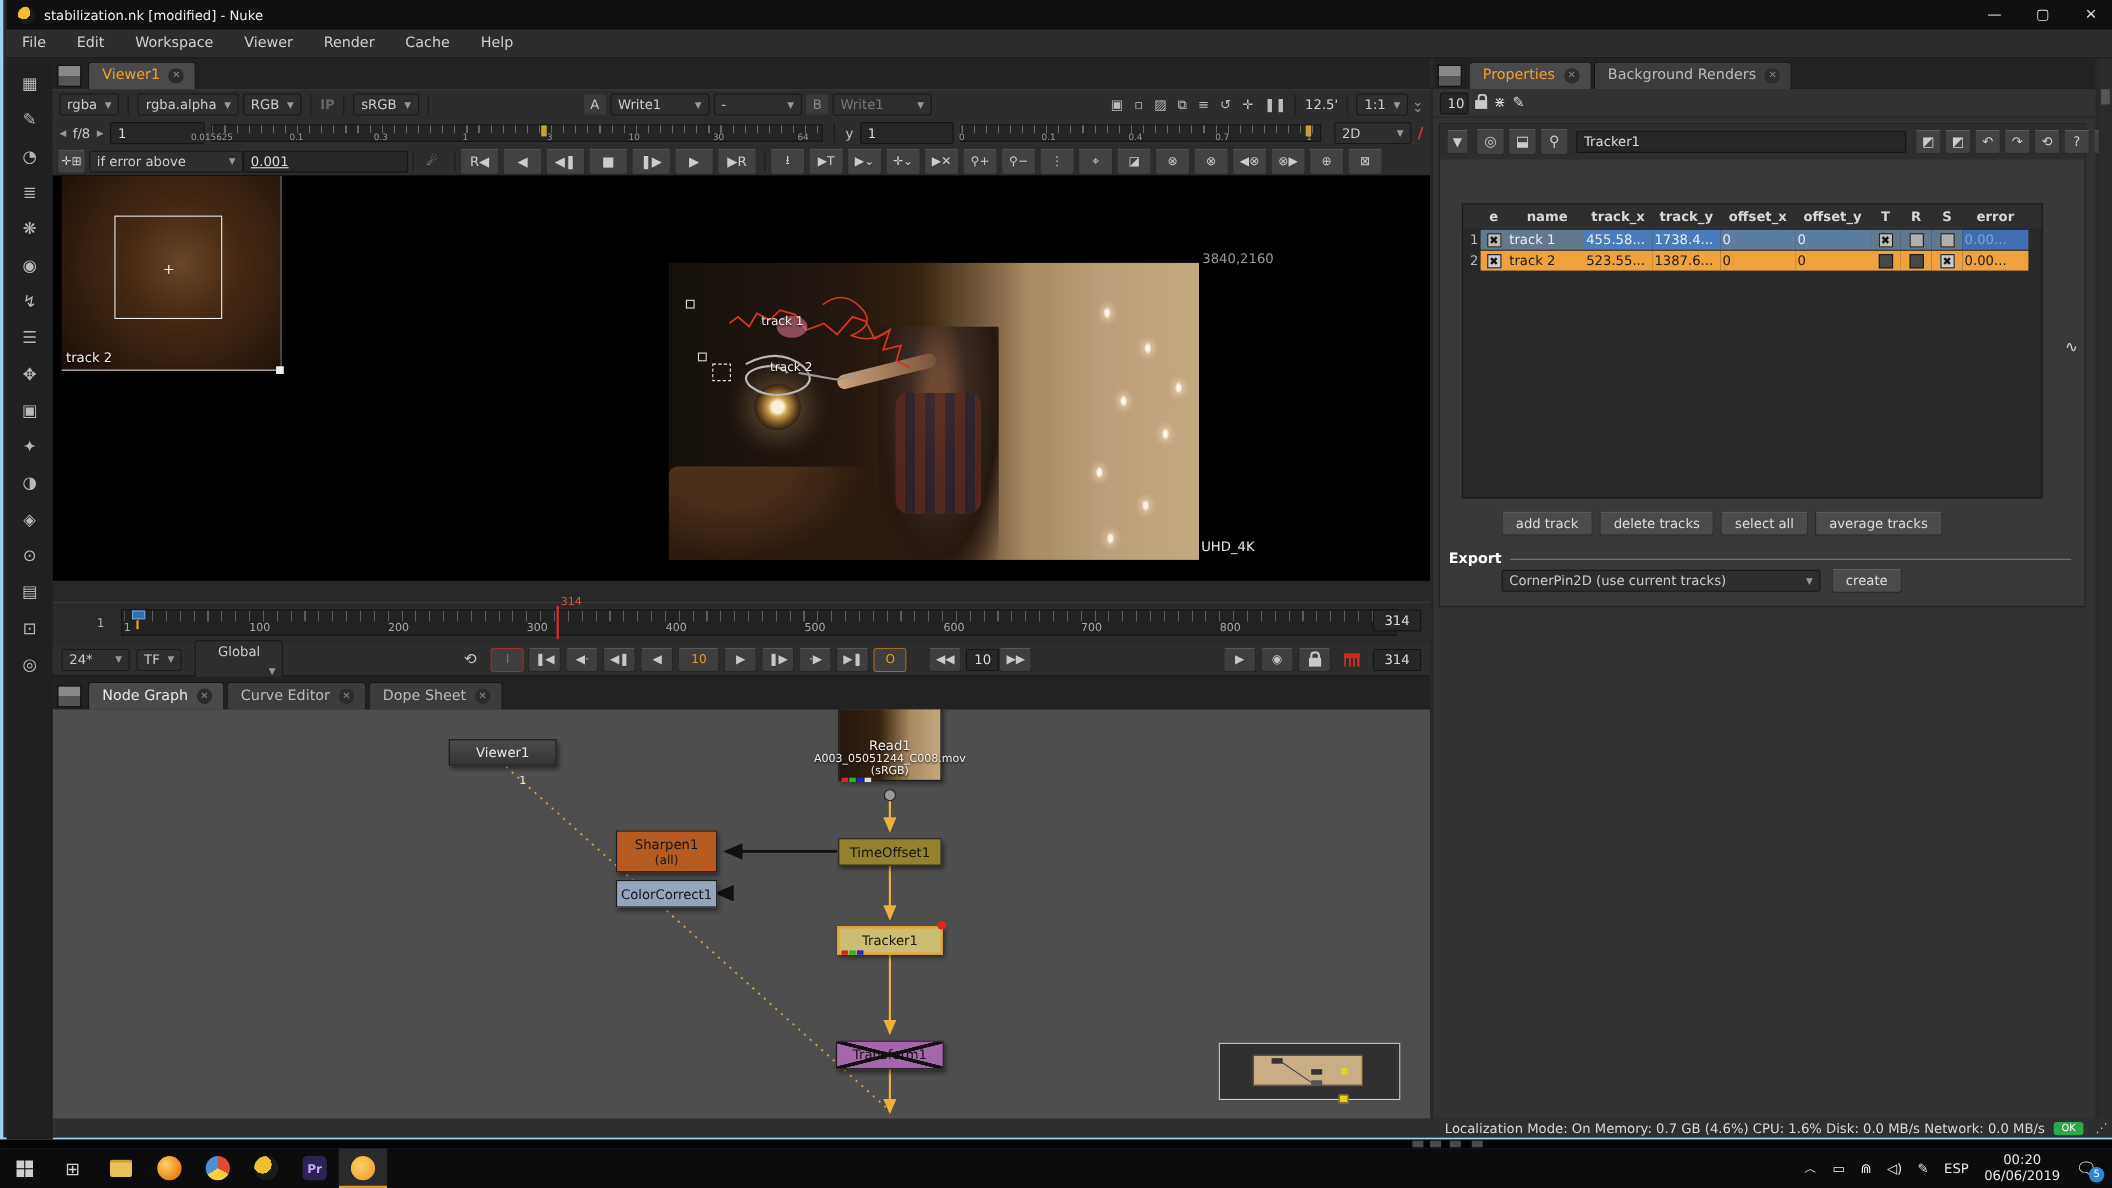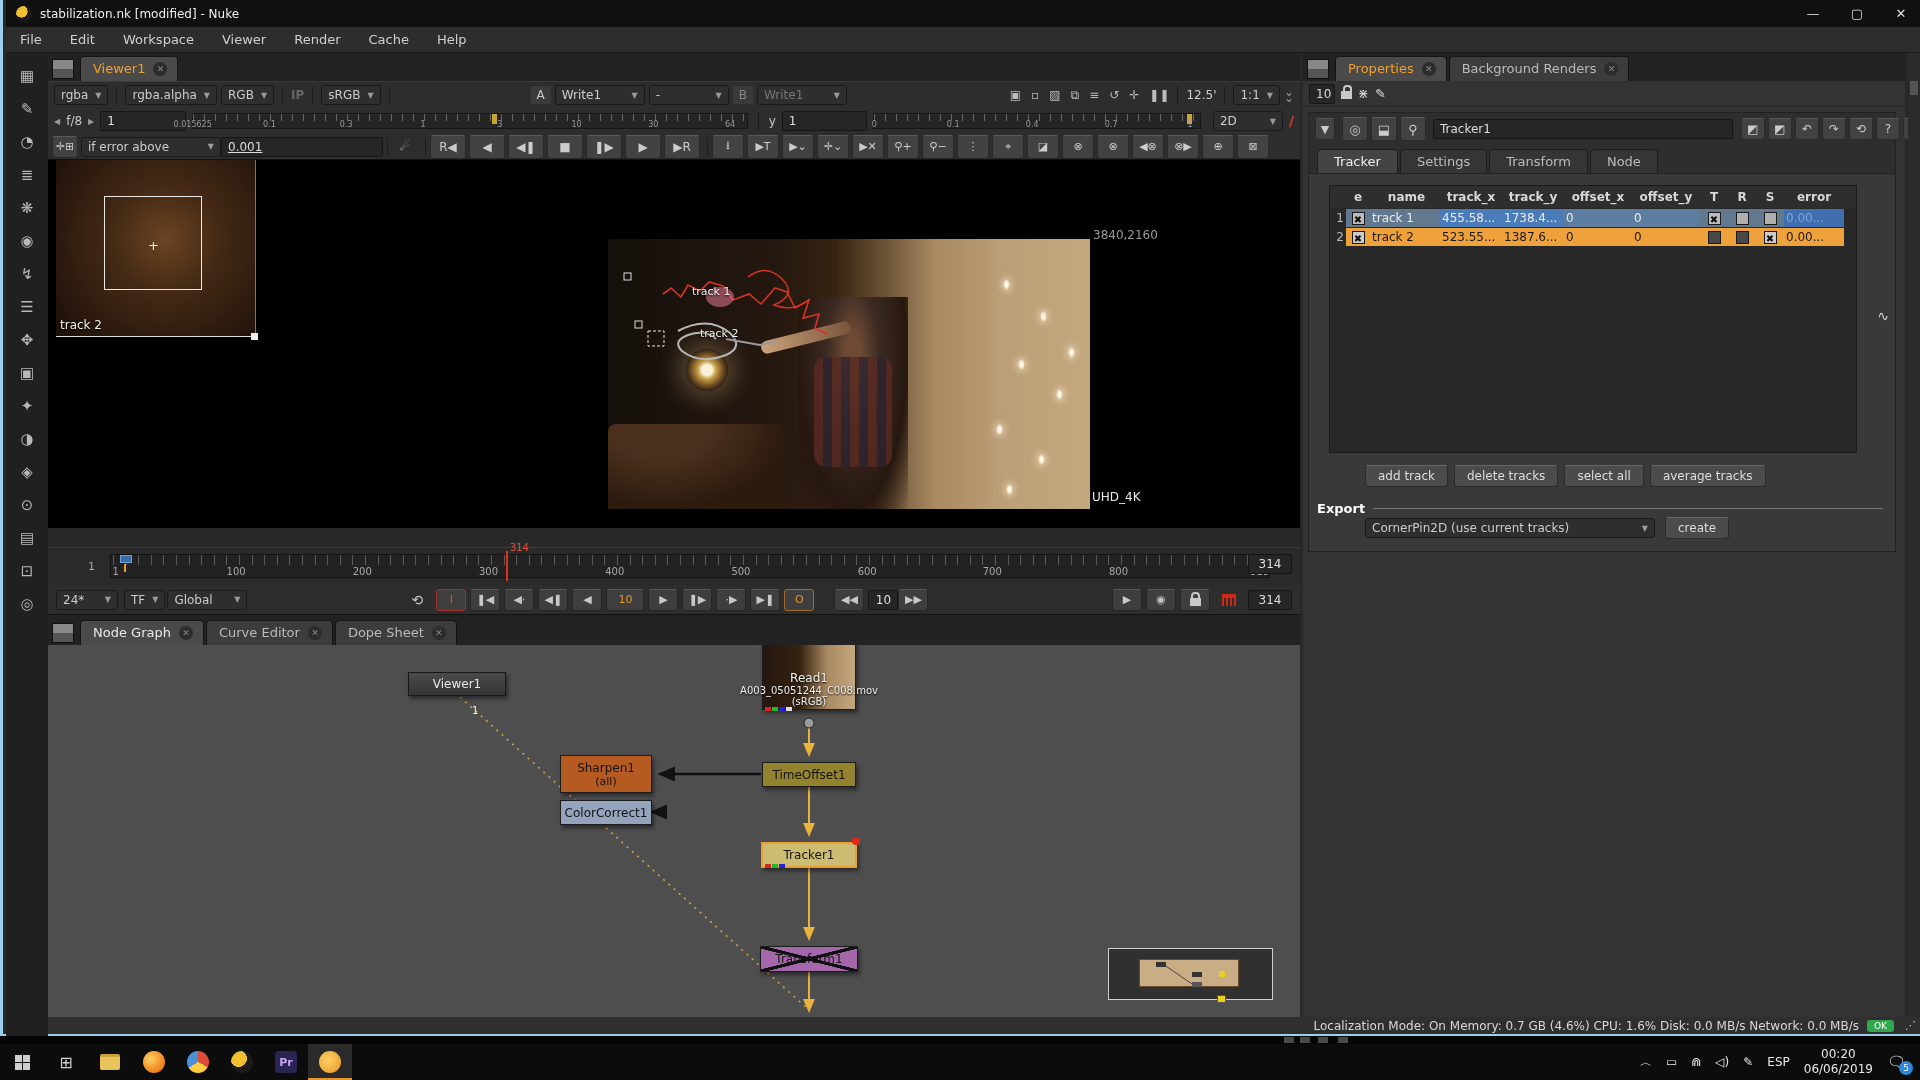--- a/index.html
+++ b/index.html
@@ -347,21 +347,21 @@
         </span>
     <span style="color:#d33;font-weight:bold;font-size:14px;">∕</span>
   </div>
 
   <div id="viewer-toolbar3">
     <span class="iconbtn">✛⊞</span>
     <span class="ddbox" style="min-width:140px;">
           <span>if error above</span>
           <span class="caret" style="margin-left:auto">▼</span>
         </span>
-    <span class="field" style="width:162px;text-decoration:underline;">0.001</span>
+    <span class="field" style="width:150px;text-decoration:underline;">0.001</span>
     <span class="vsep"></span>
     <span class="iconbtn" style="border:none;background:transparent;">☄</span>
     <span class="vsep"></span>
     <span style="display:flex;">
 
     <span class="iconbtn" style="min-width:36px;height:24px;font-size:12px;">R◀</span>
           <span class="iconbtn" style="min-width:36px;height:24px;font-size:12px;">◀</span>
           <span class="iconbtn" style="min-width:36px;height:24px;font-size:12px;">◀❚</span>
           <span class="iconbtn" style="min-width:36px;height:24px;font-size:12px;">■</span>
           <span class="iconbtn" style="min-width:36px;height:24px;font-size:12px;">❚▶</span>
@@ -451,21 +451,21 @@
 
   <div id="transport">
     <span class="ddbox" style="min-width:62px;">
           <span>24*</span>
           <span class="caret" style="margin-left:auto">▼</span>
         </span>
     <span class="ddbox" style="margin-left:6px;">
           <span>TF</span>
           <span class="caret">▼</span>
         </span>
-    <span class="ddbox" style="margin-left:2px;min-width:80px;">
+    <span class="ddbox" style="margin-left:12px;min-width:80px;flex-direction:column;">
           <span>Global</span>
           <span class="caret" style="margin-left:auto">▼</span>
         </span>
     <span style="flex:0 0 155px;"></span>
     <span class="tbtn" style="background:transparent;border:none;font-size:14px;">⟲</span>
     <span class="tbtn" style="color:#e05038;border-color:#a03028;">I</span>
     <span style="display:flex;">
 
     <span class="tbtn">❚◀</span>
           <span class="tbtn">◀·</span>
@@ -627,26 +627,20 @@
       <span class="iconbtn" style="min-width:24px;height:22px;font-size:12px;">◩</span>
             <span class="iconbtn" style="min-width:24px;height:22px;font-size:12px;">◩</span>
             <span class="iconbtn" style="min-width:24px;height:22px;font-size:12px;">↶</span>
             <span class="iconbtn" style="min-width:24px;height:22px;font-size:12px;">↷</span>
             <span class="iconbtn" style="min-width:24px;height:22px;font-size:12px;">⟲</span>
             <span class="iconbtn" style="min-width:24px;height:22px;font-size:12px;">?</span>
             <span class="iconbtn" style="min-width:24px;height:22px;font-size:12px;">❐</span>
           </span>
     </div>
 
-    <div id="trk-tabs">
-      <span class="trktab active">Tracker</span>
-      <span class="trktab">Settings</span>
-      <span class="trktab">Transform</span>
-      <span class="trktab">Node</span>
-    </div>
 
     <div id="trk-table">
       <div class="thead">
         <span class="c-idx"></span>
         <span class="c-e">e</span>
         <span class="c-name">name</span>
         <span class="c-tx">track_x</span>
         <span class="c-ty">track_y</span>
         <span class="c-ox">offset_x</span>
         <span class="c-oy">offset_y</span>

